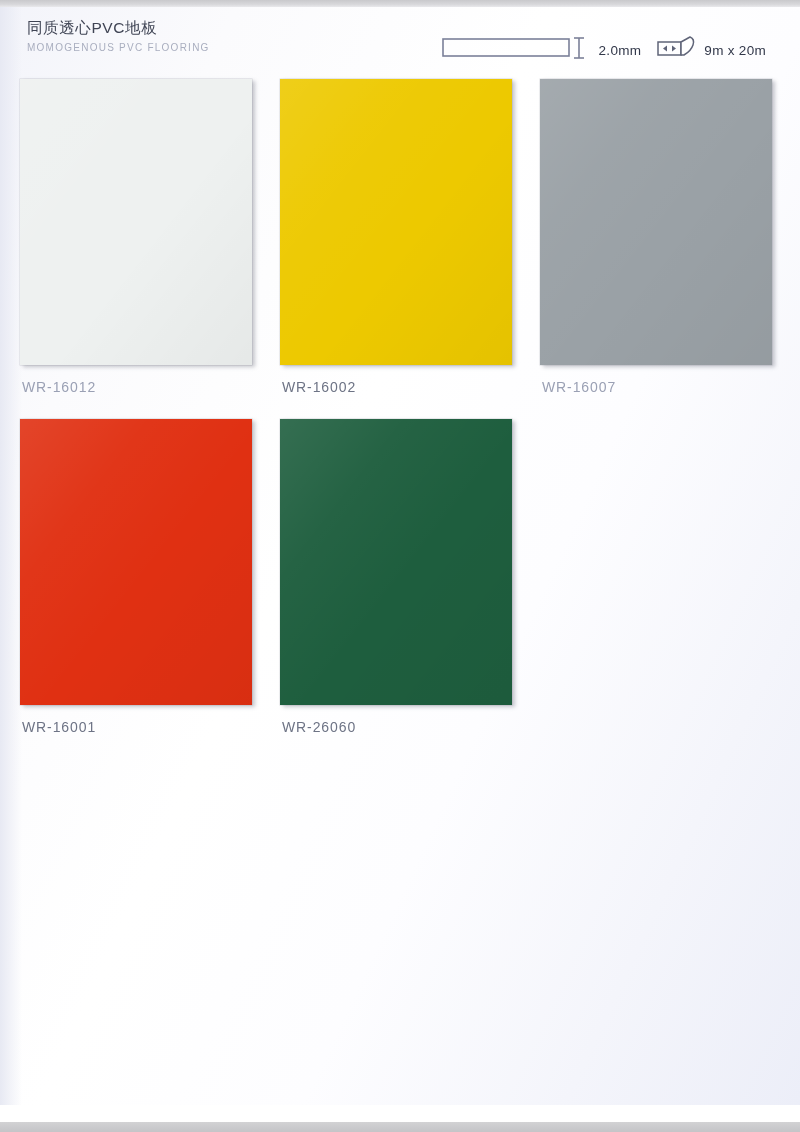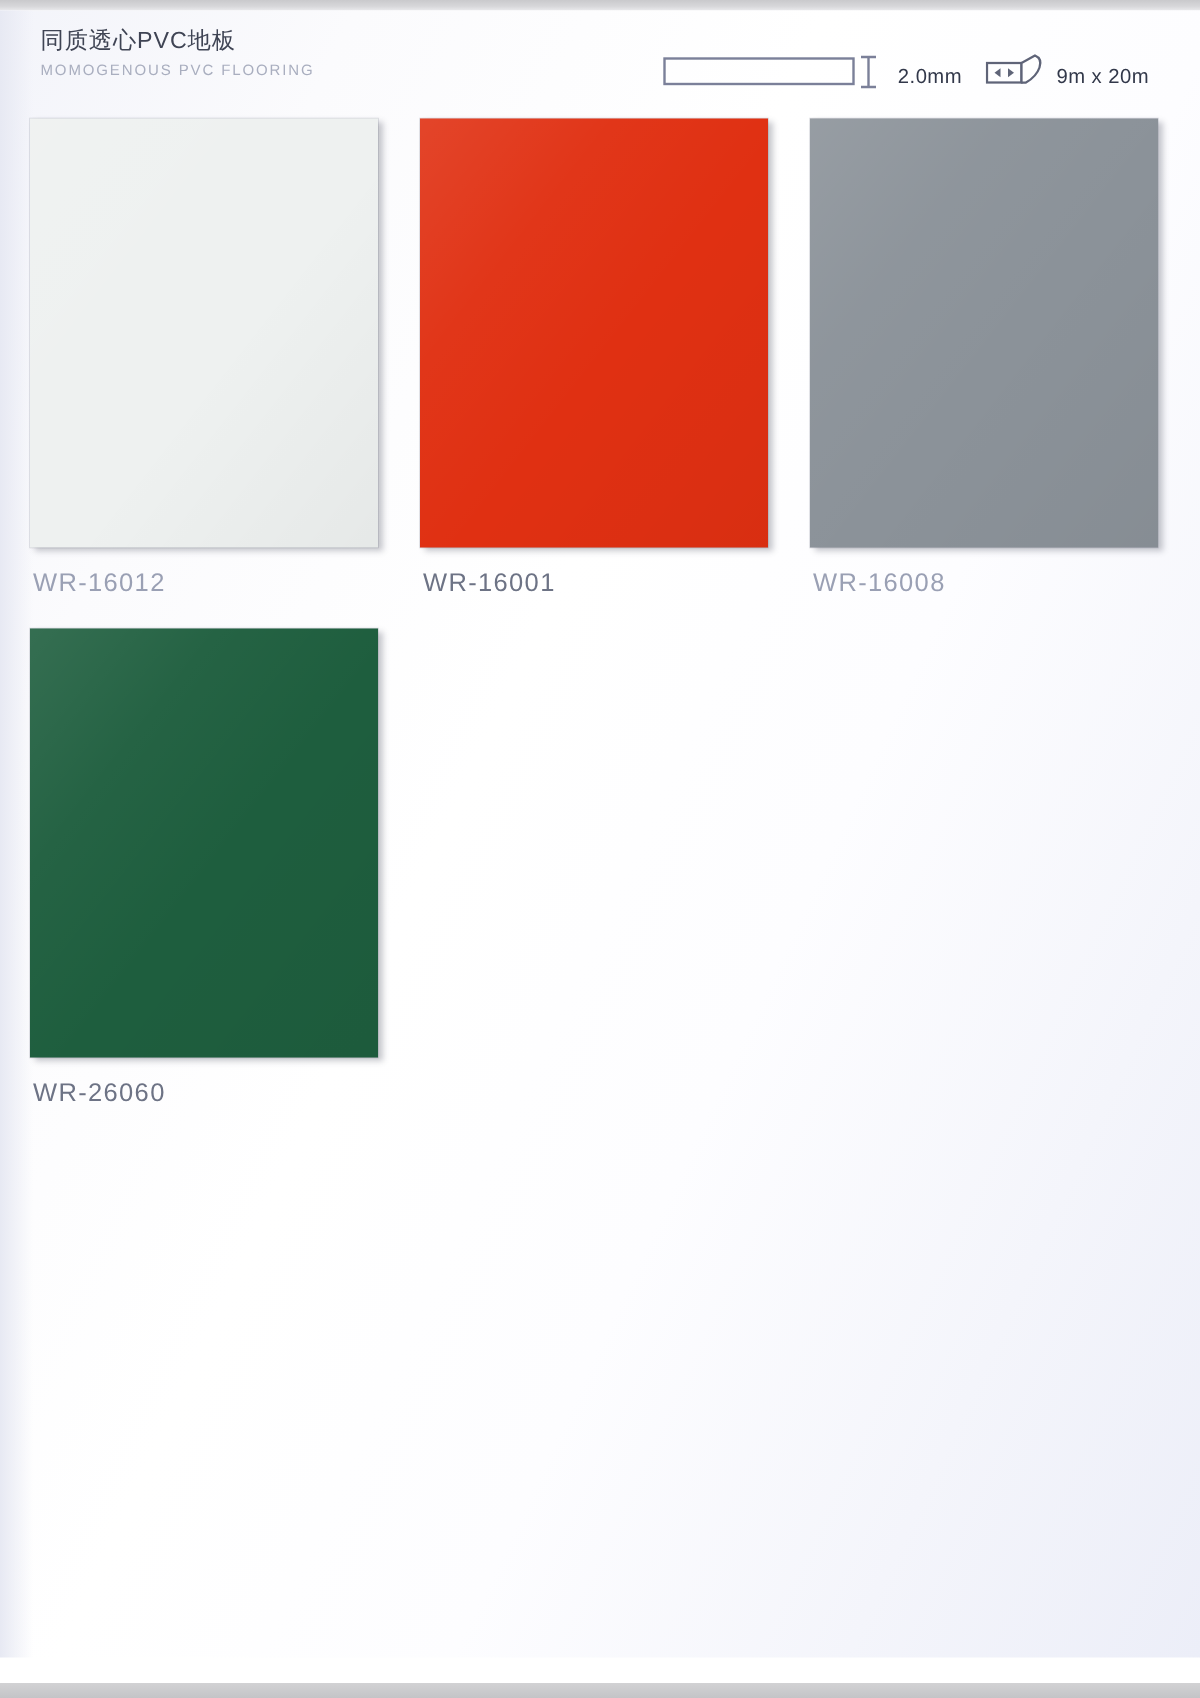--- a/index.html
+++ b/index.html
@@ -167,21 +167,21 @@
         rgba(255,255,255,0.03) 28%,
         rgba(0,0,0,0.00) 55%,
         rgba(0,0,0,0.035) 100%);
     pointer-events: none;
   }
 
   .swatch-label {
     position: absolute;
     left: 2px;
     top: 300px;
-    font-size: 17px;
+    font-size: 14px;
     letter-spacing: 0.9px;
     color: #6d7385;
     white-space: nowrap;
   }
   .swatch-label.dim { color: #9aa0b4; }
 </style>
 </head>
 <body>
 
 <div class="page">
@@ -230,32 +230,38 @@
 
     <div class="grid" id="swatch-grid">
         <div class="cell">
           <div class="swatch-wrap">
             <div class="swatch" style="background: rgb(238, 241, 240);"></div>
             <div class="swatch-label dim">WR-16012</div>
           </div>
         </div>
         <div class="cell">
           <div class="swatch-wrap">
+            <div class="swatch" style="background: rgb(237, 201, 0);"></div>
+            <div class="swatch-label">WR-16002</div>
+          </div>
+        </div>
+        <div class="cell">
+          <div class="swatch-wrap">
+            <div class="swatch" style="background: rgb(154, 161, 166);"></div>
+            <div class="swatch-label dim">WR-16007</div>
+          </div>
+        </div>
+        <div class="cell">
+          <div class="swatch-wrap">
             <div class="swatch" style="background: rgb(224, 48, 18);"></div>
             <div class="swatch-label">WR-16001</div>
           </div>
         </div>
         <div class="cell">
           <div class="swatch-wrap">
-            <div class="swatch" style="background: rgb(139, 146, 153);"></div>
-            <div class="swatch-label dim">WR-16008</div>
-          </div>
-        </div>
-        <div class="cell">
-          <div class="swatch-wrap">
             <div class="swatch" style="background: rgb(30, 94, 62);"></div>
             <div class="swatch-label">WR-26060</div>
           </div>
         </div>
       </div>
 
   </div>
 
   <div class="edge-strip-bottom"></div>
 

